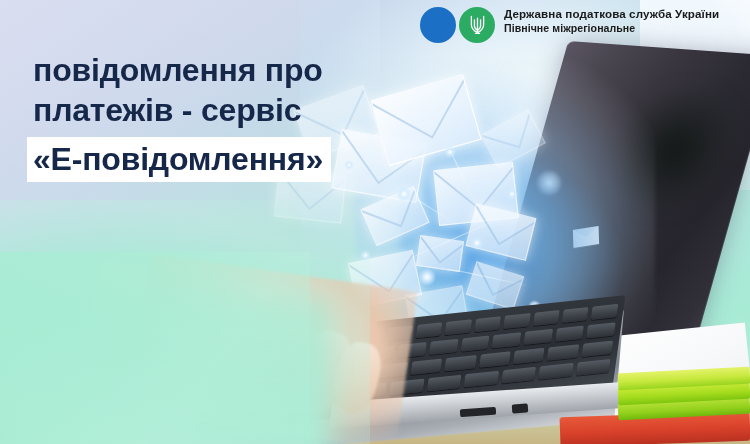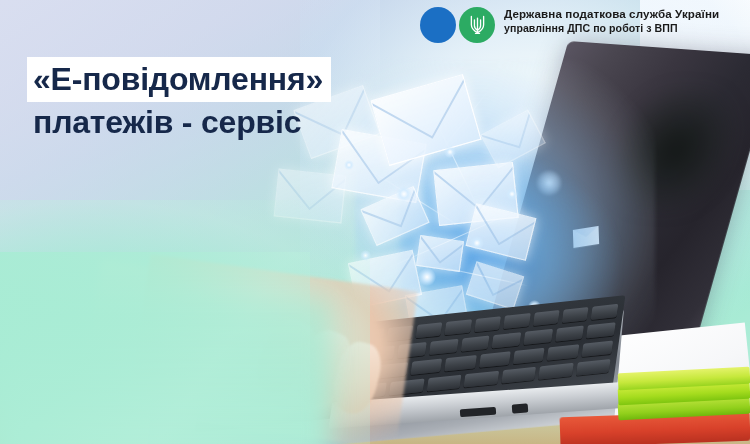--- a/index.html
+++ b/index.html
@@ -532,23 +532,24 @@
             <path d="M8.1 7.4 V14.8 C8.1 17.4 9.6 19.2 12 20.6"></path>
             <path d="M15.9 7.4 V14.8 C15.9 17.4 14.4 19.2 12 20.6"></path>
             <path d="M9.4 24.6 H14.6"></path>
           </g>
         </svg>
       </span>
     </div>
     <div class="org-text">
       <div class="org-line1">Державна податкова служба України</div>
       <div class="org-line2">
-        <div>управління ДПС по роботі з ВПП</div>
+        <div>Північне міжрегіональне</div>
       </div>
     </div>
   </div>
 
   <div class="headline">
+    <span class="ln">повідомлення про</span>
+    <span class="ln">платежів - сервіс</span>
     <span class="ln"><span class="highlight">«Е-повідомлення»</span></span>
-    <span class="ln">платежів - сервіс</span>
   </div>
 
 </div>
 
 </body></html>

